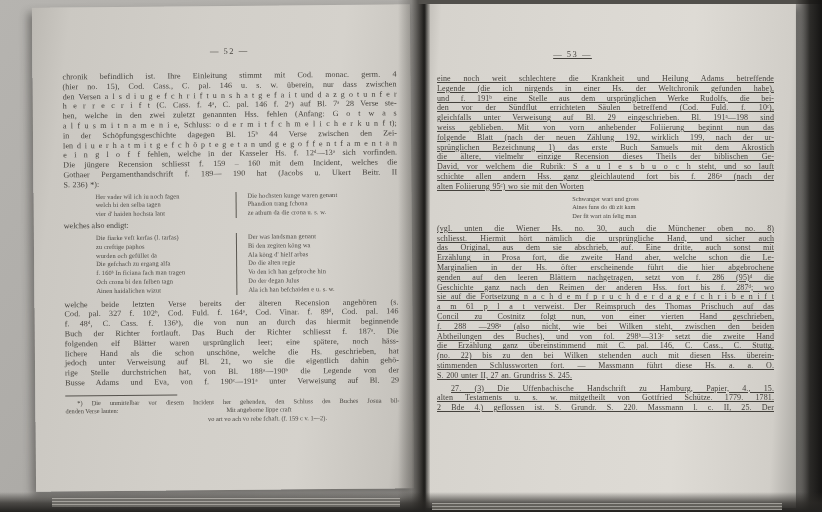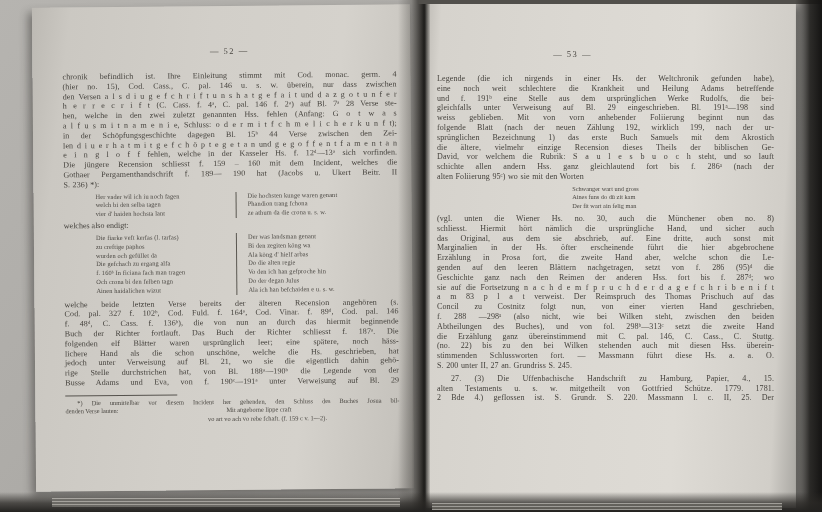--- a/index.html
+++ b/index.html
@@ -37,21 +37,21 @@
     position:absolute; left:52px; bottom:5px; width:348px; height:9px; z-index:7; opacity:.85;
     background:repeating-linear-gradient(180deg,#b3b0aa 0 1px,#716f6a 1px 3px);
   }
   .stack-right {
     position:absolute; left:432px; bottom:2px; width:350px; height:7px; z-index:7; opacity:.85;
     background:repeating-linear-gradient(180deg,#aeaca6 0 1px,#67655f 1px 3px);
   }
 
   .textcol { position:absolute; }
   .text-left  { left:30px; right:14px; top:40px; }
-  .text-right { left:11px; right:22px; top:46px; }
+  .text-right { left:11px; right:22px; top:46px;text-decoration:underline; }
 
   .pagenum { text-align:center; font-size:8.5px; letter-spacing:1.5px; color:#4b4843; margin-bottom:15px; }
   .pagenum.shift { margin-right:66px; }
 
   .lines div {
     font-size:8px; line-height:9.8px; letter-spacing:.1px; word-spacing:.4px;
     text-align:justify; text-align-last:justify; color:#45423d;
   }
   .lines.last-left div:last-child { text-align-last:left; }
   .lines.indent-first div:first-child { padding-left:14px; }
@@ -160,47 +160,48 @@
         <div class="fn-last">vo art vo ach vo rebe fchaft. (f. 159 c v. 1—2).</div>
       </div>
     </div>
   </div>
 
   <div class="page page-right">
     <div class="textcol text-right">
       <div class="pagenum shift">—  53  —</div>
 
       <div class="lines last-left">
+          <div>eine noch weit schlechtere die Krankheit und Heilung Adams betreffende</div>
           <div>Legende (die ich nirgends in einer Hs. der Weltchronik gefunden habe),</div>
-          <div>eine noch weit schlechtere die Krankheit und Heilung Adams betreffende</div>
           <div>und f. 191ᵇ eine Stelle aus dem ursprünglichen Werke Rudolfs, die bei-</div>
+          <div>den vor der Sündflut errichteten Säulen betreffend (Cod. Fuld. f. 10ᶜ),</div>
           <div>gleichfalls unter Verweisung auf Bl. 29 eingeschrieben. Bl. 191ᵃ—198 sind</div>
           <div>weiss geblieben.  Mit von vorn anhebender Foliierung beginnt nun das</div>
           <div>folgende Blatt (nach der neuen Zählung 192, wirklich 199, nach der ur-</div>
           <div>sprünglichen Bezeichnung 1) das erste Buch Samuels mit dem Akrostich</div>
           <div>die ältere, vielmehr einzige Recension dieses Theils der biblischen Ge-</div>
           <div>David, vor welchem die Rubrik: S a u l e s  b u o c h steht, und so lauft</div>
           <div>schichte allen andern Hss. ganz gleichlautend fort bis f. 286ᵃ (nach der</div>
           <div>alten Foliierung 95ᶜ) wo sie mit den Worten</div>
         </div>
 
       <div class="center-verse">
         <div class="inner"><div>Schwanger wart und gross</div><div>Aines funs do dü zit kam</div><div>Der fit wart ain felig man</div></div>
       </div>
 
       <div class="lines last-left">
           <div>(vgl. unten die Wiener Hs. no. 30, auch die Münchener oben no. 8)</div>
           <div>schliesst.  Hiermit hört nämlich die ursprüngliche Hand, und sicher auch</div>
           <div>das Original, aus dem sie abschrieb, auf.  Eine dritte, auch sonst mit</div>
+          <div>Erzählung in Prosa fort,  die zweite Hand aber,  welche schon die Le-</div>
           <div>Marginalien in der Hs. öfter erscheinende führt die hier abgebrochene</div>
-          <div>Erzählung in Prosa fort,  die zweite Hand aber,  welche schon die Le-</div>
           <div>genden auf den leeren Blättern nachgetragen, setzt von f. 286 (95)ᵈ die</div>
           <div>Geschichte ganz nach den Reimen der anderen Hss. fort bis f. 287ᵈ; wo</div>
           <div>sie auf die Fortsetzung n a c h  d e m  f p r u c h  d e r  d a  g e f c h r i b e n  i f t</div>
-          <div>a m  83  p l a t verweist.  Der Reimspruch des Thomas Prischuch auf das</div>
+          <div>a m  61  p l a t verweist.  Der Reimspruch des Thomas Prischuch auf das</div>
           <div>Concil zu Costnitz folgt nun,  von einer vierten Hand geschrieben,</div>
           <div>f. 288 —298ᵃ (also nicht, wie bei Wilken steht, zwischen den beiden</div>
           <div>Abtheilungen des Buches), und von fol. 298ᵇ—313ᶜ setzt die zweite Hand</div>
           <div>die Erzählung ganz übereinstimmend mit C. pal. 146, C. Cass., C. Stuttg.</div>
           <div>(no. 22) bis zu den bei Wilken stehenden auch mit diesen Hss. überein-</div>
           <div>stimmenden Schlussworten fort. — Massmann führt diese Hs. a. a. O.</div>
           <div>S. 200 unter II, 27 an.   Grundriss S. 245.</div>
         </div>
 
       <div class="lines indent-first" style="margin-top:3px;">

